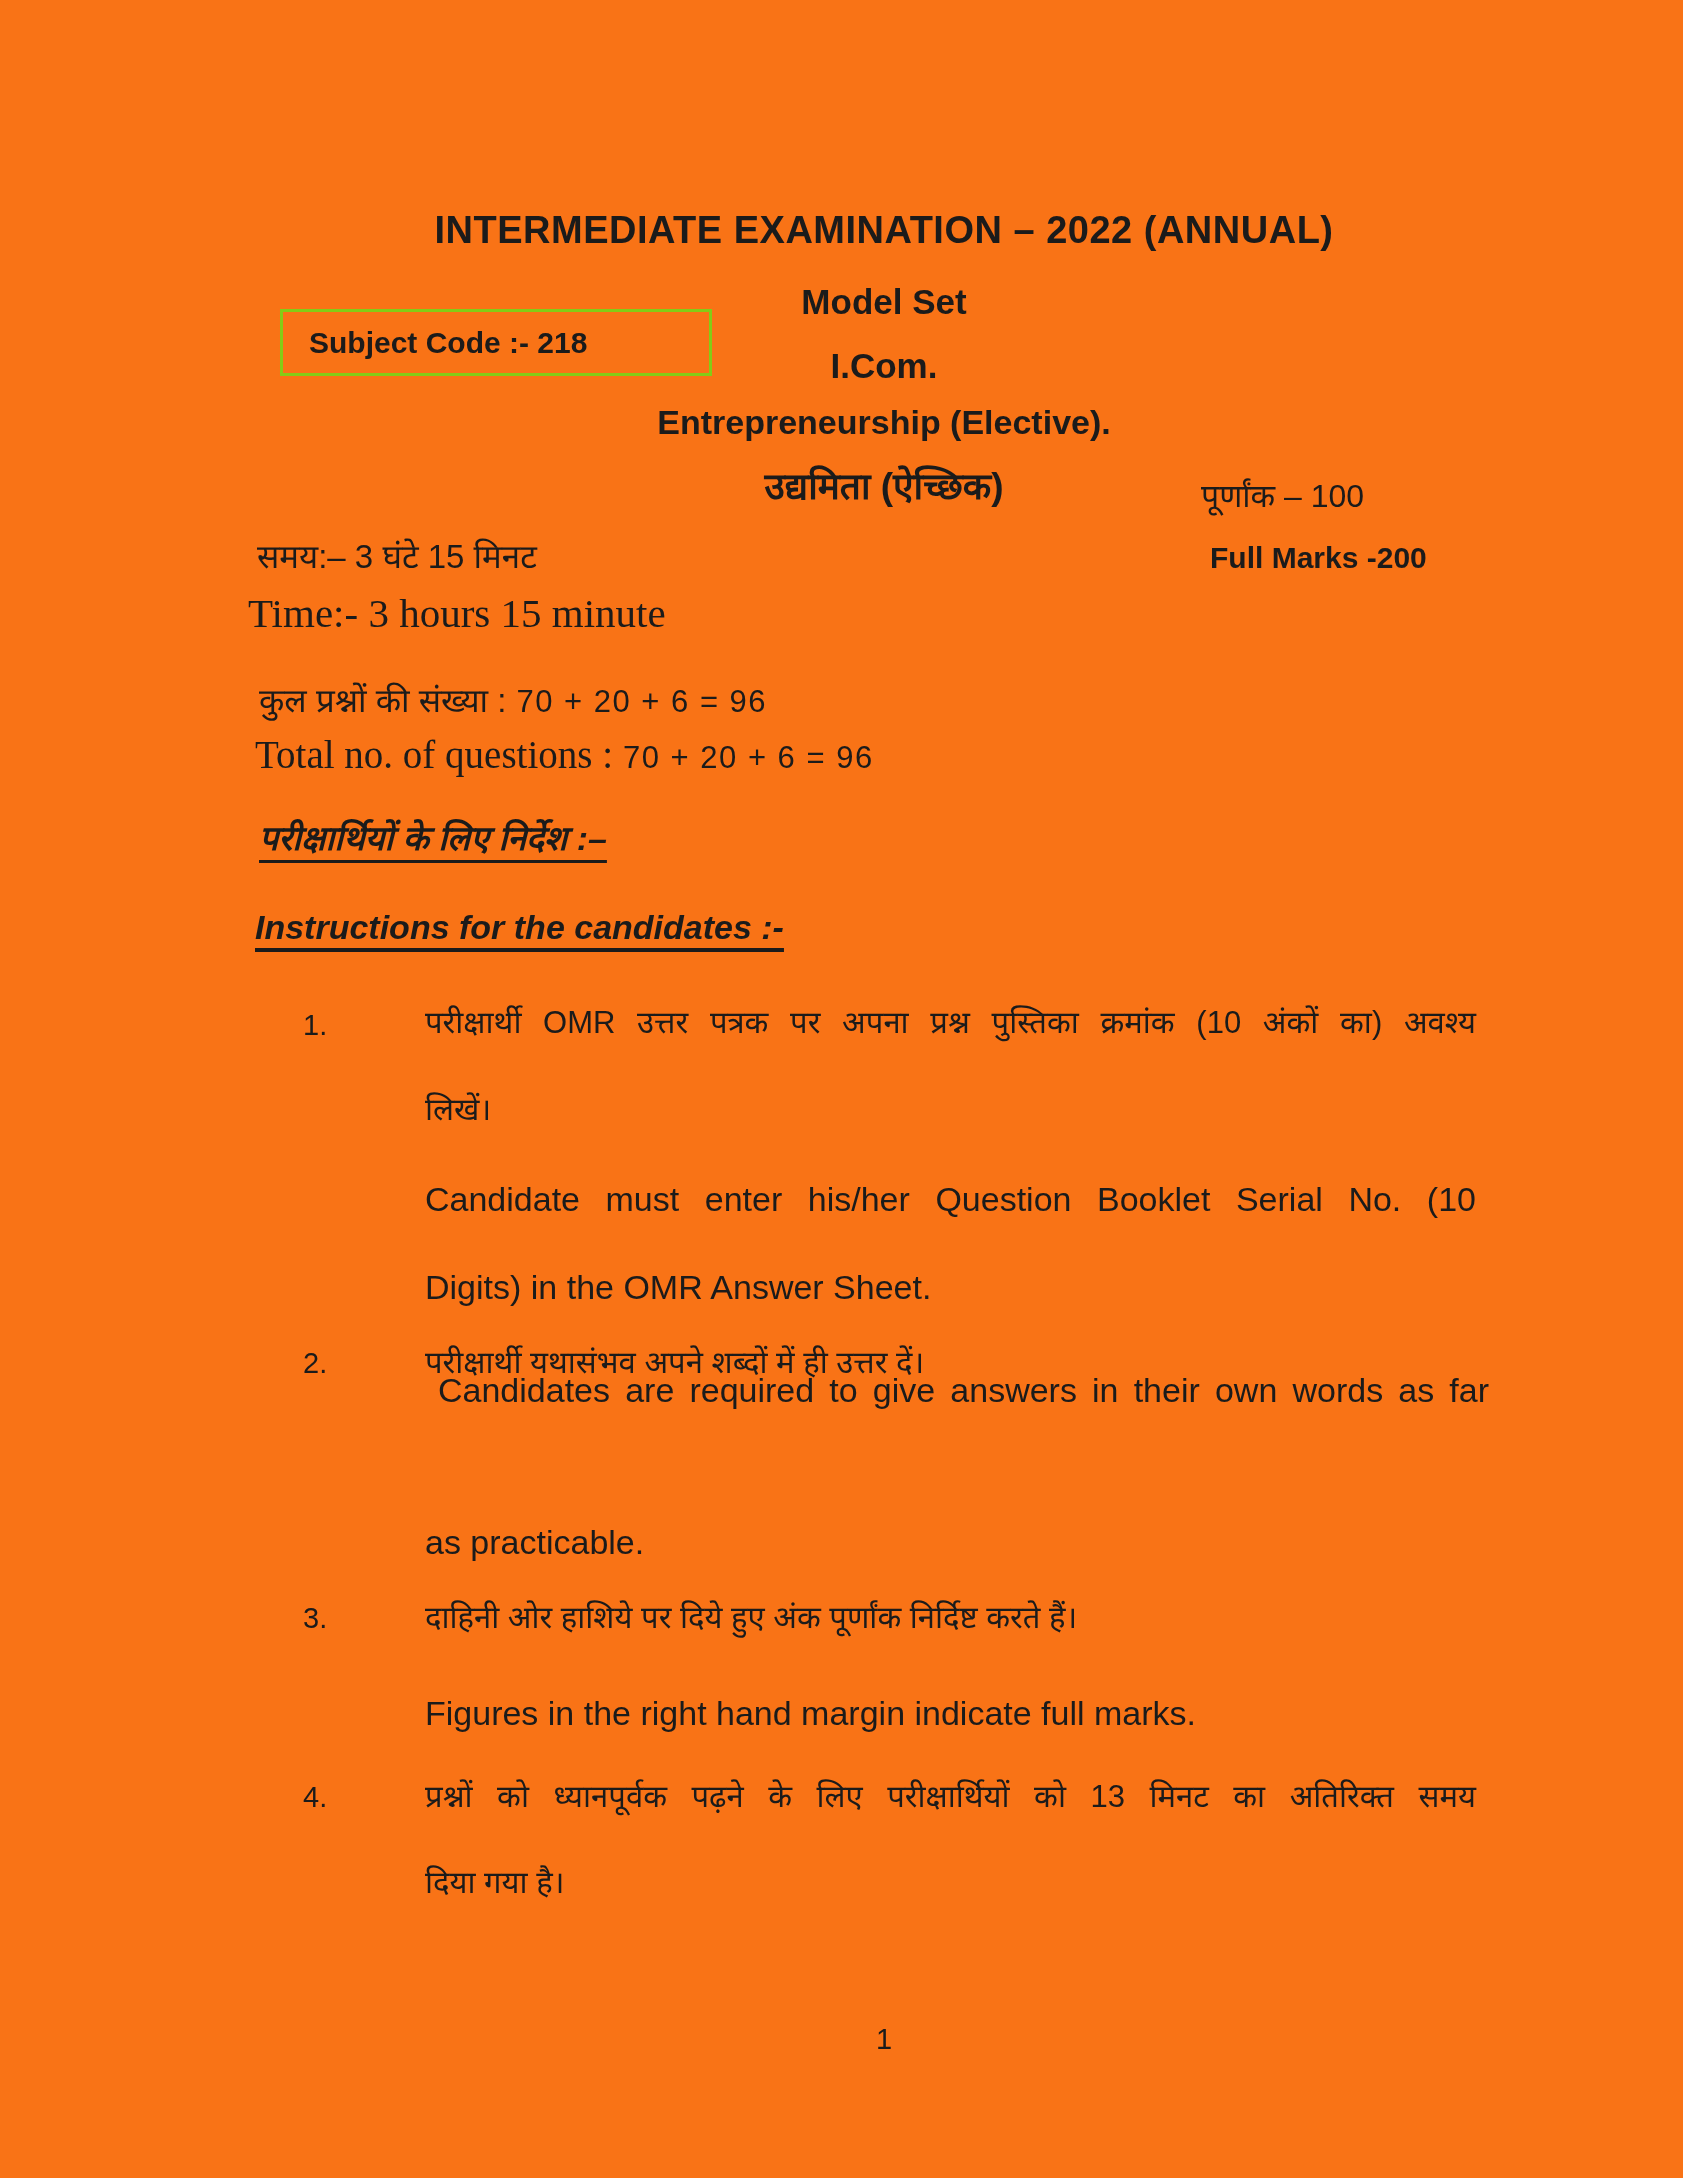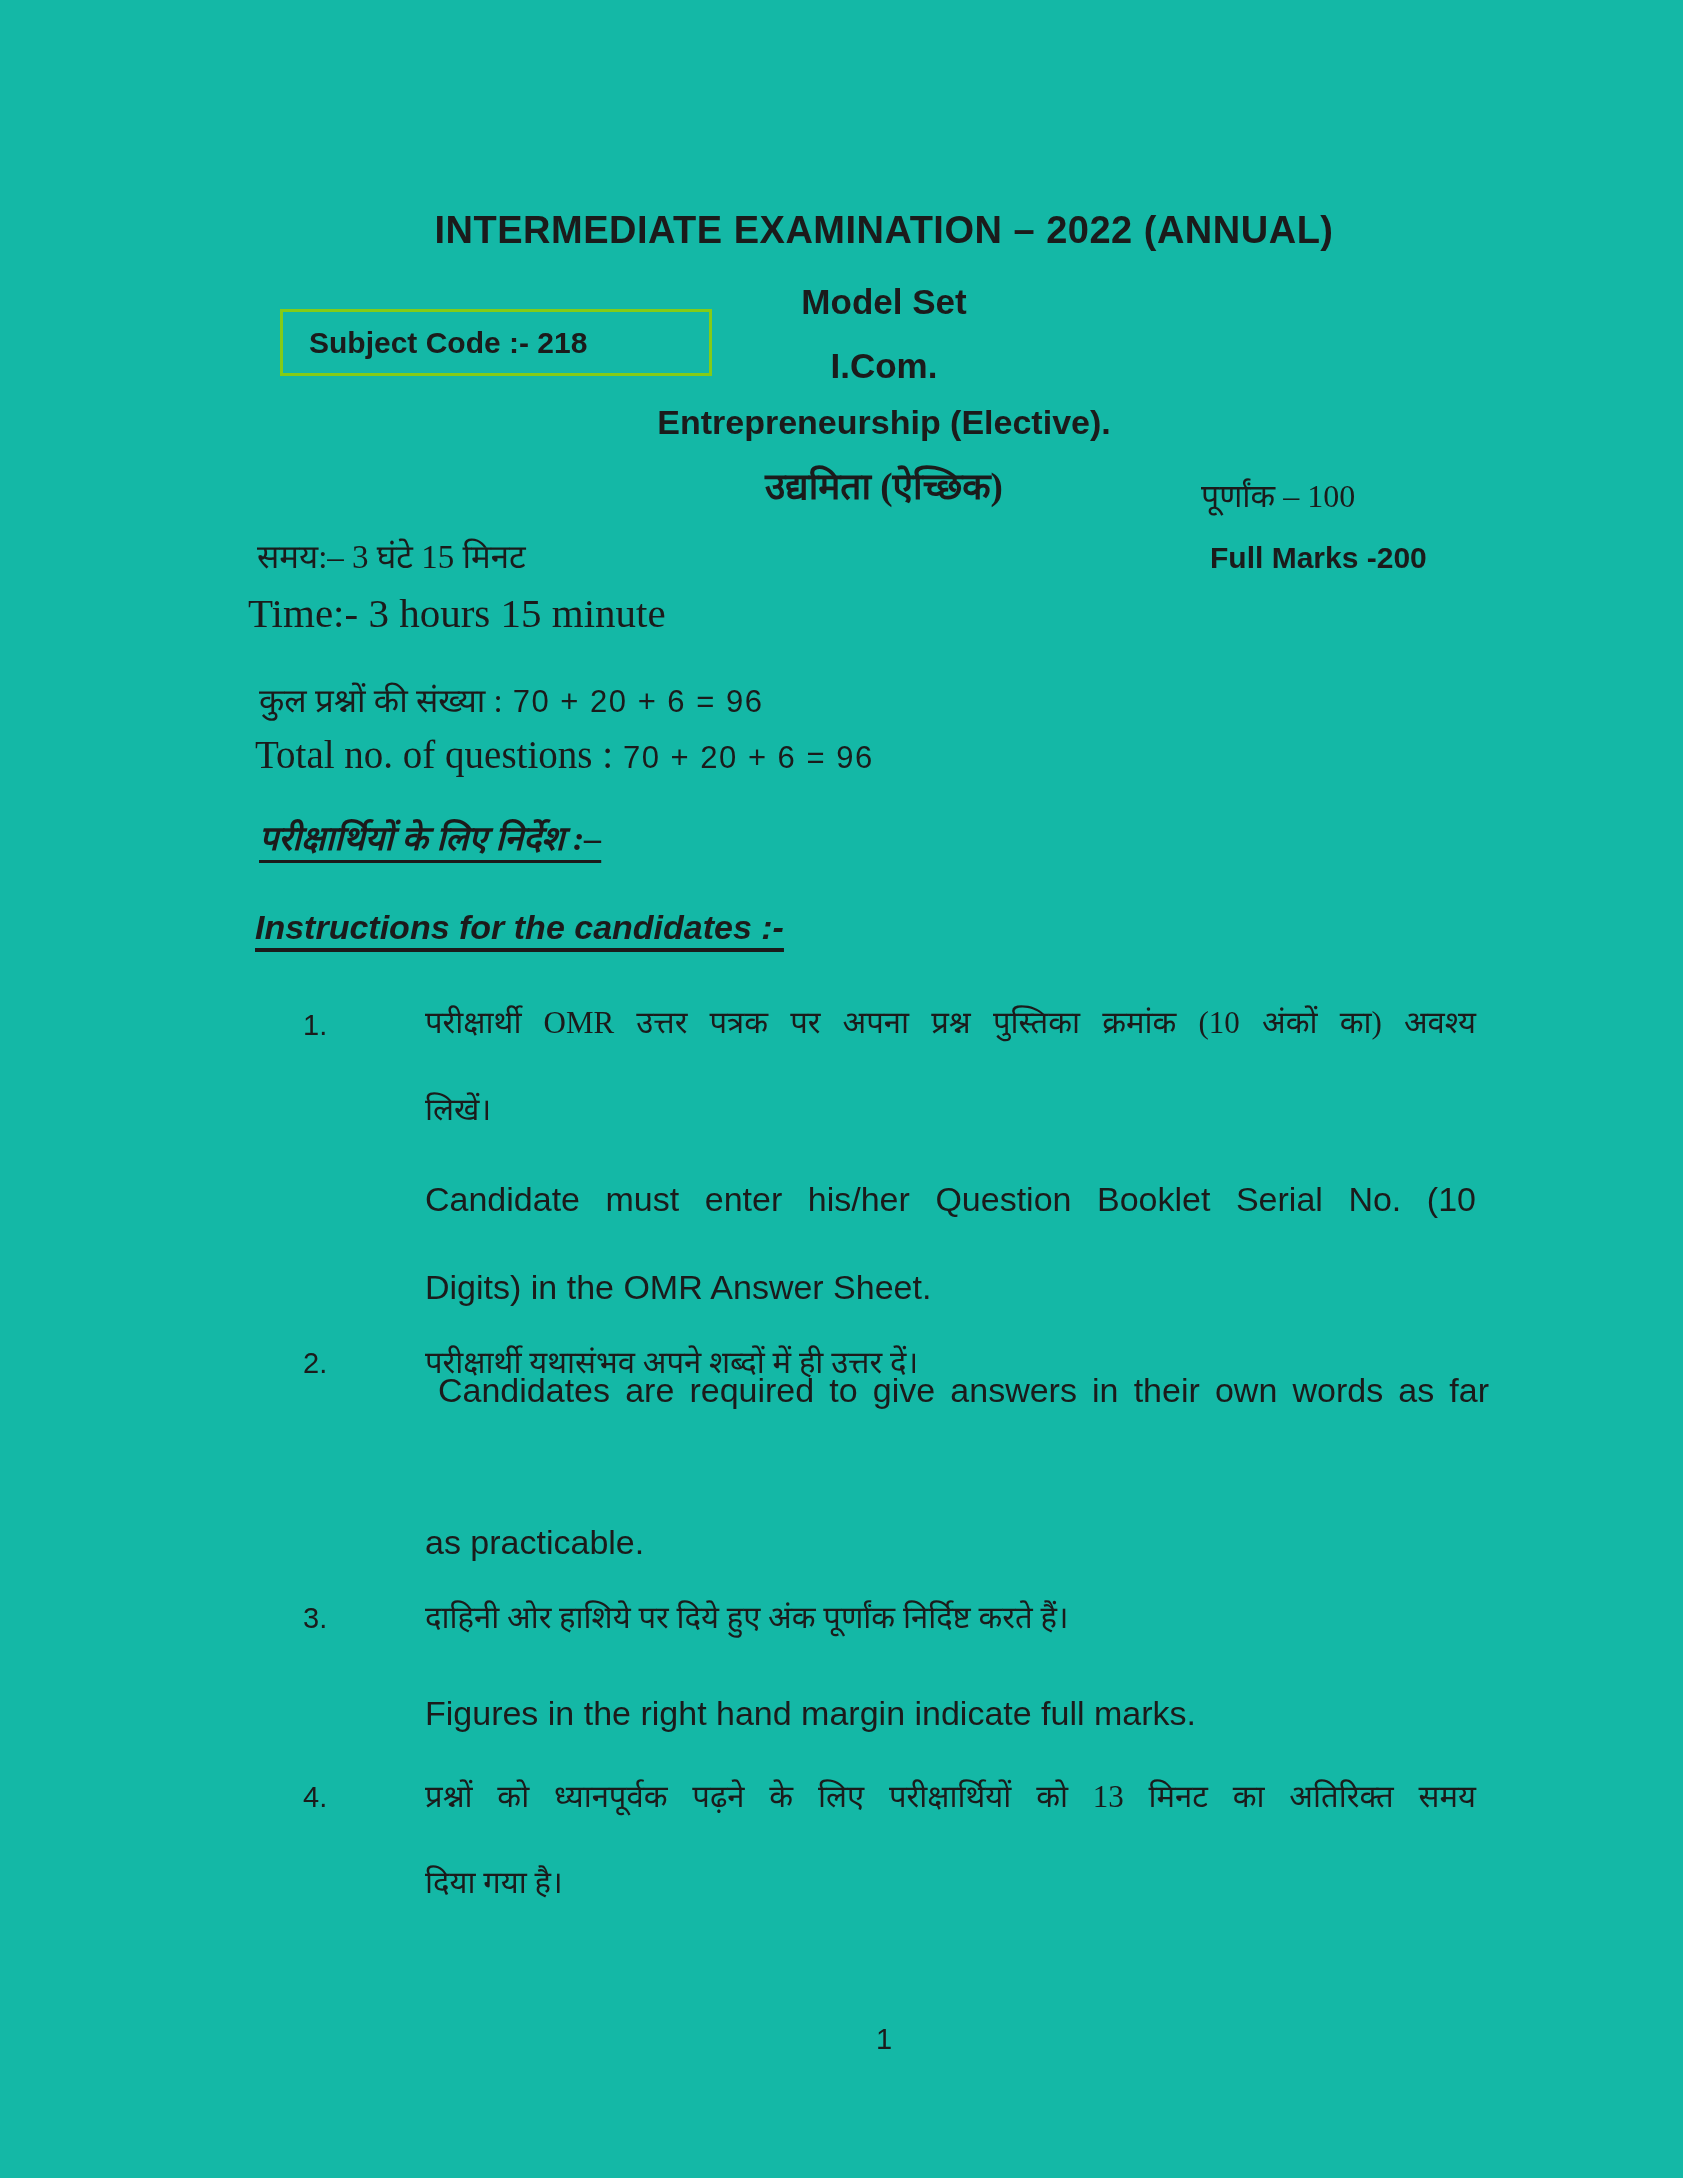--- a/index.html
+++ b/index.html
@@ -1,37 +1,37 @@
 <!DOCTYPE html>
 <html><head>
 <meta charset="utf-8">
 <style>
   html, body { margin: 0; padding: 0; background: #e8e8e8; }
   .page {
     position: relative;
     width: 1683px;
     height: 2178px;
     margin: 0 auto;
-    background: #14b8a6;
+    background: #f97316;
     color: #1b1b1b;
     overflow: hidden;
     font-family: "Liberation Sans", sans-serif;
   }
   .abs { position: absolute; line-height: 1.35; white-space: nowrap; }
   .center-line {
     position: absolute;
     left: 267px;
     width: 1234px;
     text-align: center;
     line-height: 1.2;
     white-space: nowrap;
   }
   .sans-bold { font-family: "Liberation Sans", sans-serif; font-weight: bold; }
   .serif { font-family: "Liberation Serif", serif; }
-  .hi { font-family: Liberation Serif, serif; }
+  .hi { font-family: Liberation Sans, sans-serif; }
 
   .title { top: 208px; font-size: 38px; letter-spacing: 0.5px; }
   .model-set { top: 281px; font-size: 35px; }
   .course { top: 345px; font-size: 35px; }
   .subject-en { top: 402px; font-size: 34px; }
   .subject-hi { top: 465px; font-size: 37px; font-weight: bold; }
 
   .subject-code-box {
     position: absolute;
     left: 280px; top: 309px;

